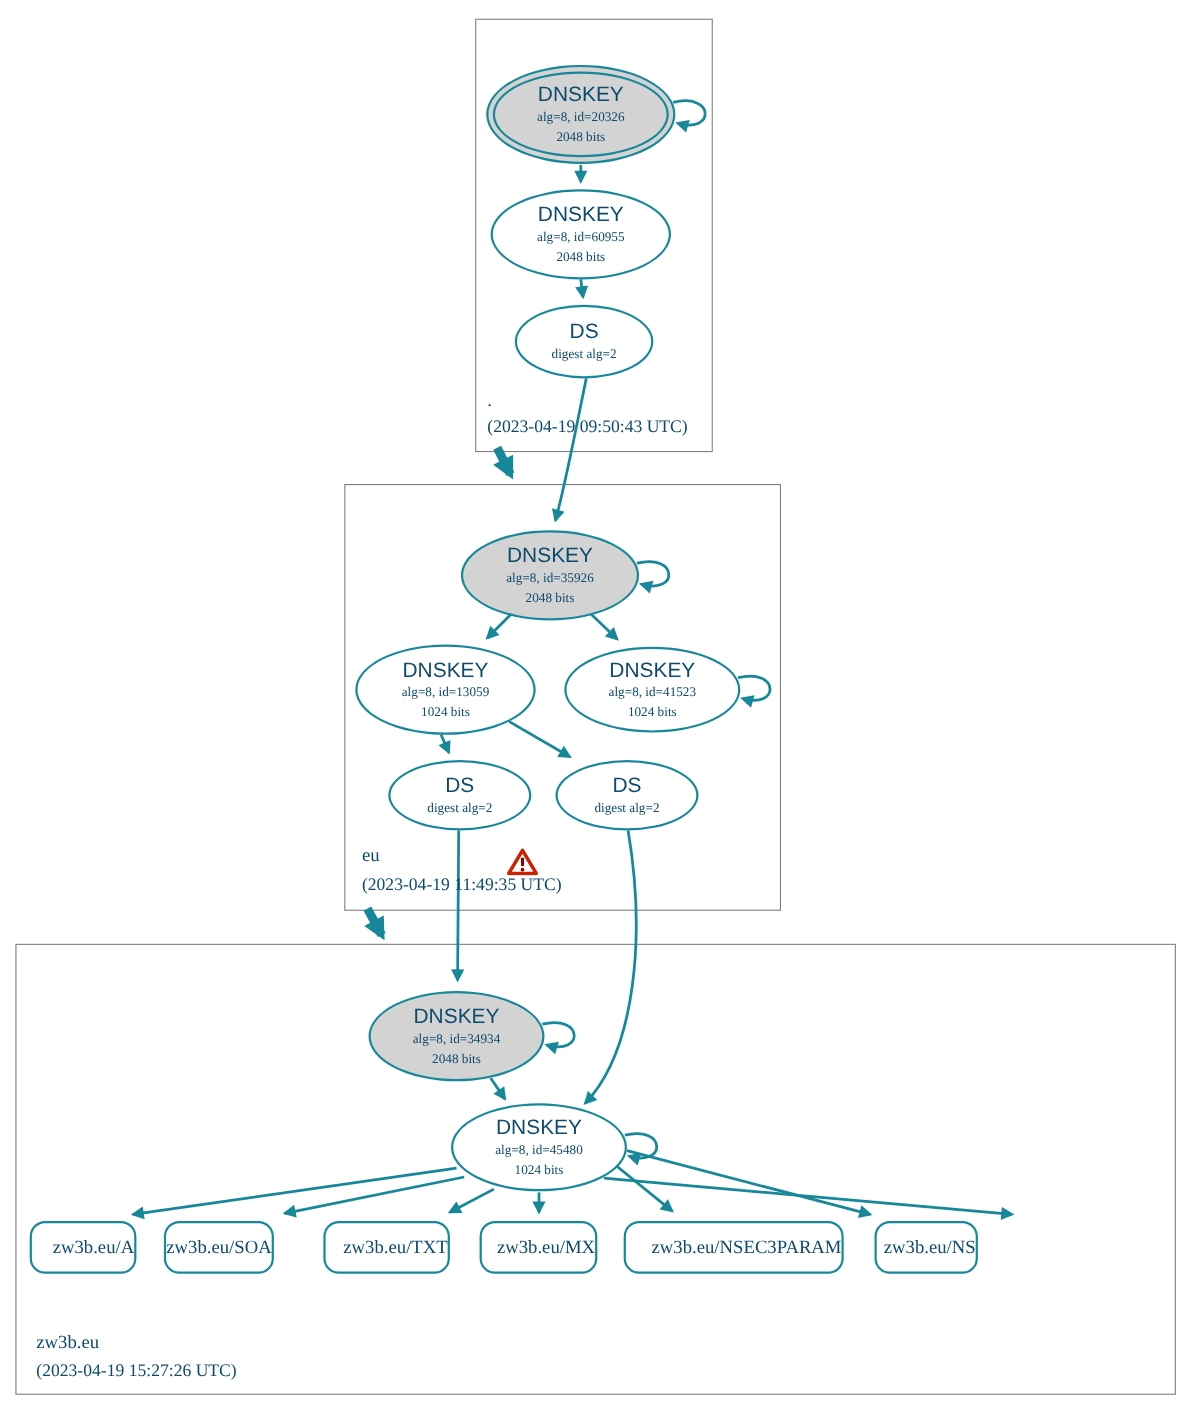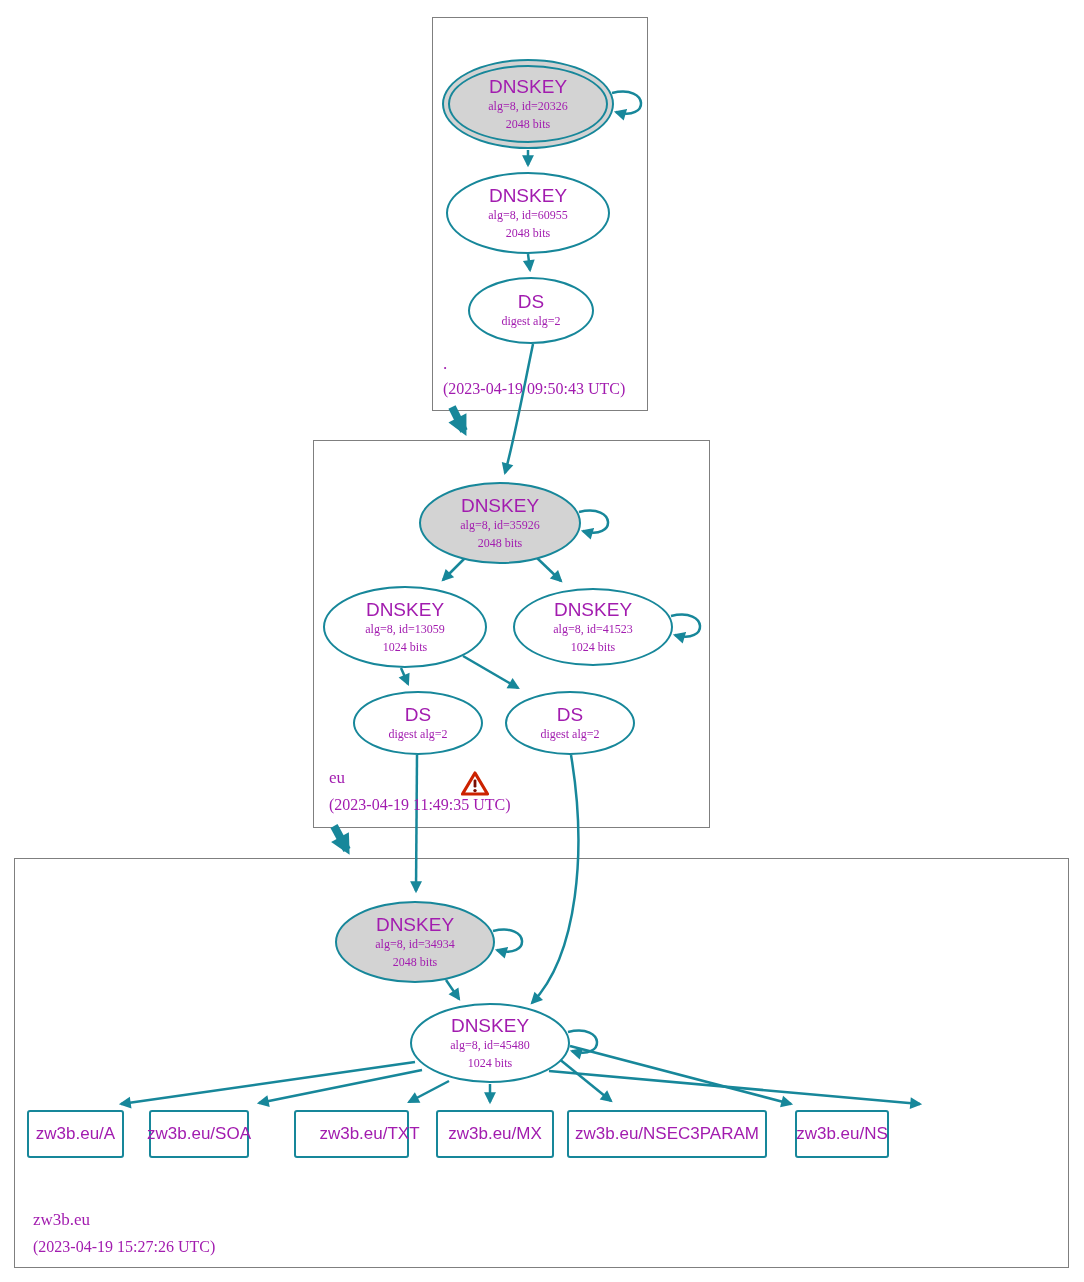--- a/index.html
+++ b/index.html
@@ -1,31 +1,31 @@
 <!DOCTYPE html>
 <html><head>
 <meta charset="utf-8">
 <style>
   html,body{margin:0;padding:0;background:#fff;}
   #canvas{position:relative;width:1084px;height:1282px;background:#ffffff;overflow:hidden;
-          font-family:"Liberation Serif", serif;color:#a21caf;}
+          font-family:"Liberation Serif", serif;color:#0c4a6e;}
   .zonebox{position:absolute;border:1px solid #7f7f7f;background:transparent;z-index:0;}
   #edges{position:absolute;left:0;top:0;width:1084px;height:1282px;z-index:1;pointer-events:none;}
   .node{position:absolute;z-index:2;display:flex;flex-direction:column;align-items:center;
         justify-content:center;text-align:center;box-sizing:border-box;}
   .ellipse{border:2.5px solid #17879a;border-radius:50%;background:#fff;}
   .ksk{background:#d3d3d3;}
   .double{border-width:2px;}
   .double::before{content:"";position:absolute;left:4px;top:4px;right:4px;bottom:4px;
         border:2px solid #17879a;border-radius:50%;}
   .nt{font-family:"Liberation Sans", sans-serif;font-size:19px;line-height:21px;}
   .nd{font-family:Liberation Serif, serif;font-size:12px;line-height:18px;}
-  .rrset{position:absolute;z-index:2;border:2.5px solid #17879a;border-radius:3px;background:#fff;
-        height:48px;box-sizing:border-box;display:flex;align-items:center;justify-content:center;
-        font-family:Liberation Sans, sans-serif;font-size:17px;}
+  .rrset{position:absolute;z-index:2;border:2.5px solid #17879a;border-radius:14px;background:#fff;
+        height:48px;box-sizing:border-box;display:flex;align-items:center;justify-content:flex-end;
+        font-family:Liberation Serif, serif;font-size:17px;}
   .zlabel{position:absolute;z-index:2;font-family:"Liberation Serif", serif;font-size:17px;}
   .zts{position:absolute;z-index:2;font-family:"Liberation Serif", serif;font-size:16px;text-align:center;}
   .warn{position:absolute;z-index:3;}
 </style>
 </head>
 <body>
 
 <div id="canvas">
 
   <div class="zonebox" style="left:432px;top:17px;width:214px;height:392px;"></div>
@@ -137,21 +137,21 @@
 
   <div class="rrset" style="left:27px;top:1110px;width:97px;">
     <span>zw3b.eu/A</span>
   </div>
   <div class="rrset" style="left:149px;top:1110px;width:100px;">
     <span>zw3b.eu/SOA</span>
   </div>
   <div class="rrset" style="left:294px;top:1110px;width:115px;padding-left:36px;">
     <span>zw3b.eu/TXT</span>
   </div>
-  <div class="rrset" style="left:436px;top:1110px;width:118px;">
+  <div class="rrset" style="left:436px;top:1110px;width:107px;">
     <span>zw3b.eu/MX</span>
   </div>
   <div class="rrset" style="left:567px;top:1110px;width:200px;">
     <span>zw3b.eu/NSEC3PARAM</span>
   </div>
   <div class="rrset" style="left:795px;top:1110px;width:94px;">
     <span>zw3b.eu/NS</span>
   </div>
 
   <div class="zlabel" style="left:33px;top:1210px;">zw3b.eu</div>

